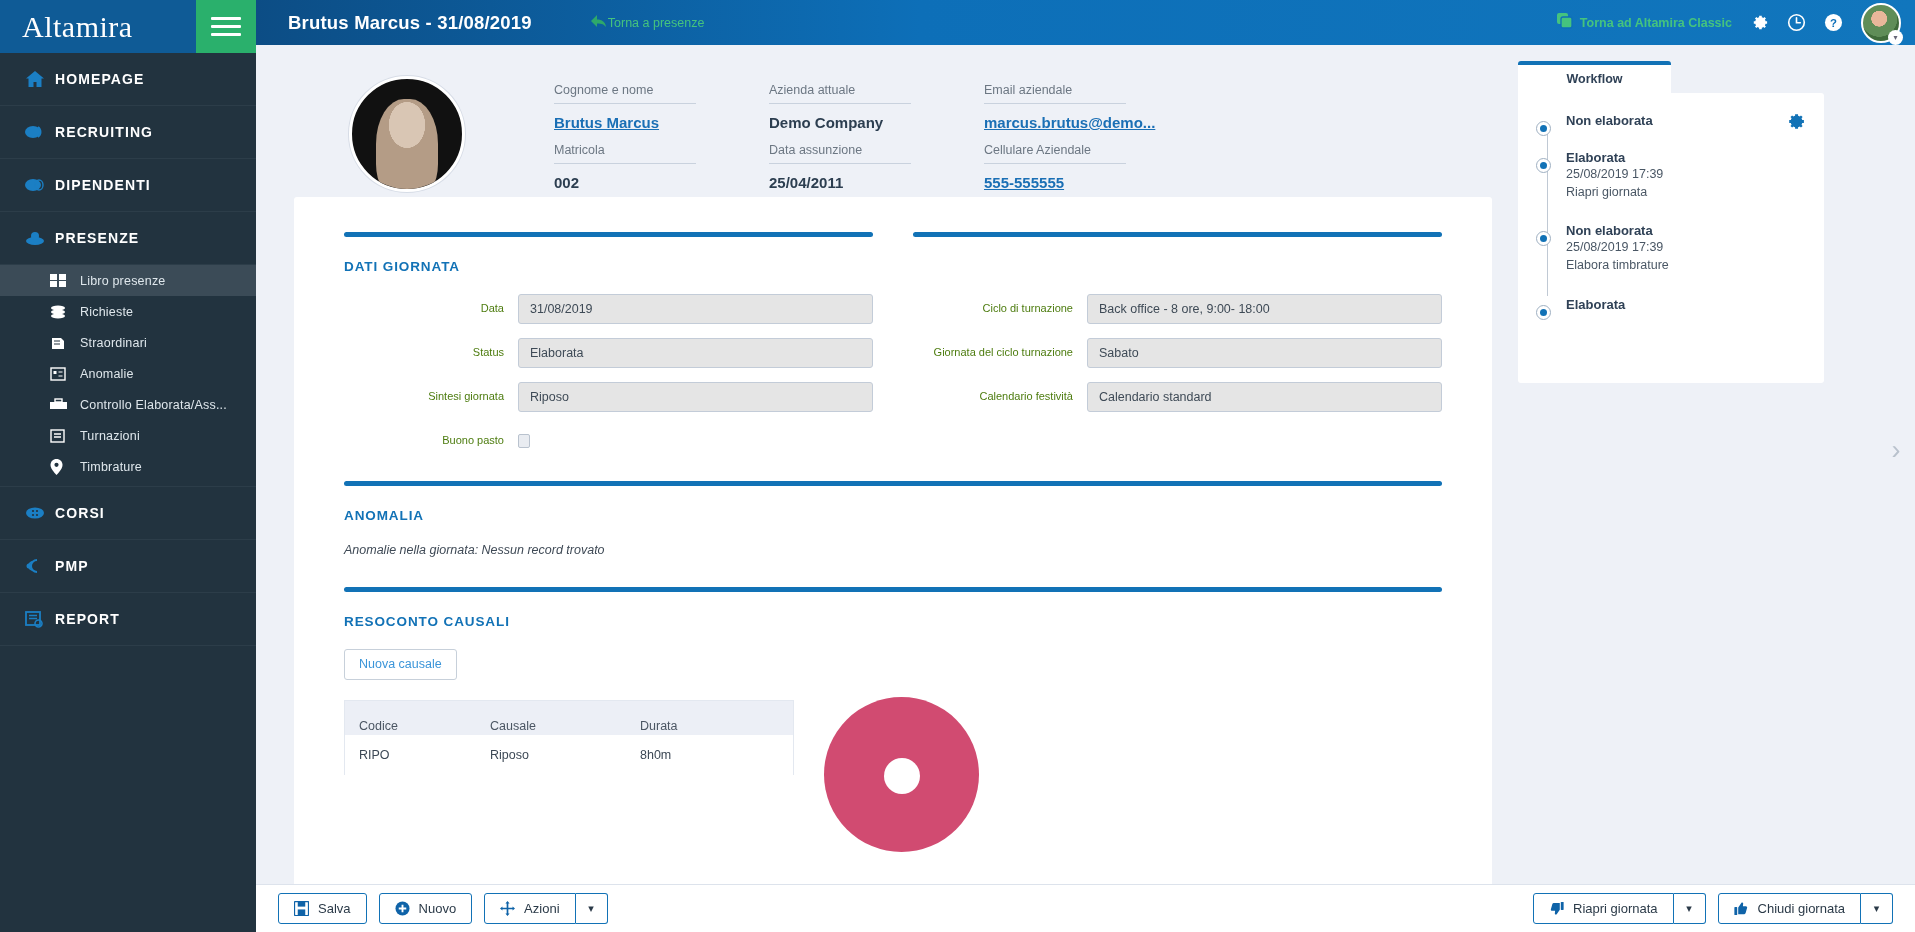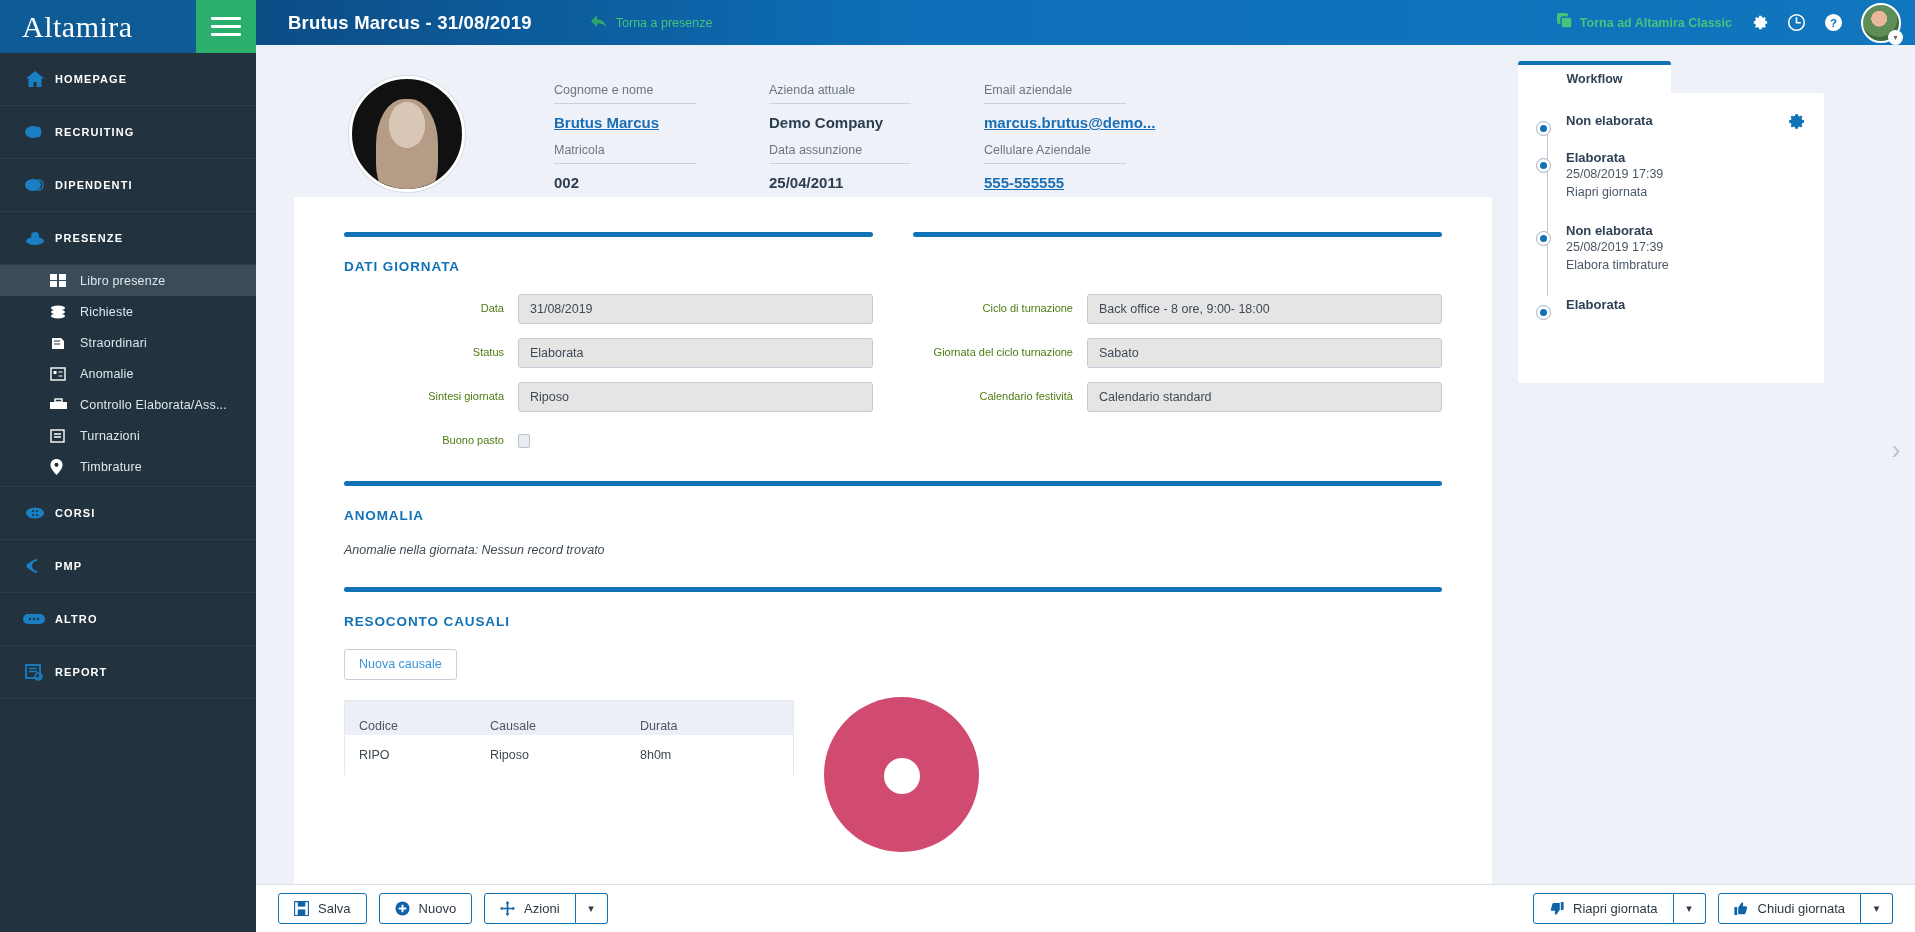--- a/index.html
+++ b/index.html
@@ -35,21 +35,21 @@
   .nav-item {
     display: flex; align-items: center; height: 53px;
     border-bottom: 1px solid #2c3d49; padding-left: 15px;
     cursor: pointer; color: #fff;
   }
   .nav-item .ico {
     width: 40px; display: flex; align-items: center; justify-content: center;
     color: #1b7fc4;
   }
   .nav-item .lbl {
-    font-size: 11px; font-weight: bold; letter-spacing: 1.1px; color: #fff;
+    font-size: 14px; font-weight: bold; letter-spacing: 1.1px; color: #fff;
   }
   .nav-item.active { background: #22333f; }
 
   .sub-item {
     display: flex; align-items: center; height: 31px;
     padding-left: 50px; cursor: pointer;
   }
   .sub-item .ico { width: 30px; display: flex; align-items: center; color: #fff; }
   .sub-item .lbl { font-size: 12.5px; color: #dfe7ec; letter-spacing: .2px; }
   .sub-item.selected { background: #3b4b57; }
@@ -59,21 +59,21 @@
   .topbar {
     position: absolute; left: 256px; top: 0; right: 0; height: 45px;
     background: linear-gradient(90deg,#0c4d85 0%, #0d6fb8 40%, #1176bd 100%);
     display: flex; align-items: center; z-index: 15;
   }
   .page-title {
     color: #fff; font-size: 18.5px; font-weight: bold; margin-left: 32px;
     letter-spacing: .2px;
   }
   .back-link {
-    display: flex; align-items: center; gap: 8px; margin-left: 58px; cursor: pointer;
+    display: flex; align-items: center; margin-left: 58px; cursor: pointer;
   }
   .back-link .txt { color: #45c37e; font-size: 12.5px; }
   .topbar-right {
     margin-left: auto; display: flex; align-items: center; gap: 18px; padding-right: 14px;
   }
   .classic-link { display: flex; align-items: center; gap: 7px; cursor: pointer; }
   .classic-link .txt { color: #45c37e; font-size: 12.5px; font-weight: bold; }
   .tb-icon { color: #fff; cursor: pointer; display: flex; align-items: center; }
   .avatar-wrap { position: relative; width: 40px; height: 40px; }
   .avatar {
@@ -379,31 +379,20 @@
       <span class="ico">
         <svg width="22" height="16" viewBox="0 0 22 16">
             <path d="M13 2a6 6 0 000 12" stroke="#1b7fc4" stroke-width="2" fill="none"></path>
             <path d="M9 4a4 4 0 000 8" stroke="#1b7fc4" stroke-width="2" fill="none"></path>
             <circle cx="5" cy="8" r="2.5" fill="#1b7fc4"></circle>
           </svg>
       </span>
       <span class="lbl">PMP</span>
     </div>
 
-    <div class="nav-item">
-      <span class="ico">
-        <svg width="24" height="12" viewBox="0 0 24 12">
-            <rect x="0" y="1" width="22" height="10" rx="5" fill="#1b7fc4"></rect>
-            <circle cx="7" cy="6" r="1.2" fill="#22333f"></circle>
-            <circle cx="11" cy="6" r="1.2" fill="#22333f"></circle>
-            <circle cx="15" cy="6" r="1.2" fill="#22333f"></circle>
-          </svg>
-      </span>
-      <span class="lbl">ALTRO</span>
-    </div>
 
     <div class="nav-item">
       <span class="ico">
         <svg width="20" height="17" viewBox="0 0 20 17">
             <rect x="1" y="1" width="14" height="13" fill="none" stroke="#1b7fc4" stroke-width="1.8"></rect>
             <path d="M4 4.5h8M4 7.5h8" stroke="#1b7fc4" stroke-width="1.5"></path>
             <circle cx="13.5" cy="12.5" r="3.5" fill="none" stroke="#1b7fc4" stroke-width="1.6"></circle>
           </svg>
       </span>
       <span class="lbl">REPORT</span>

